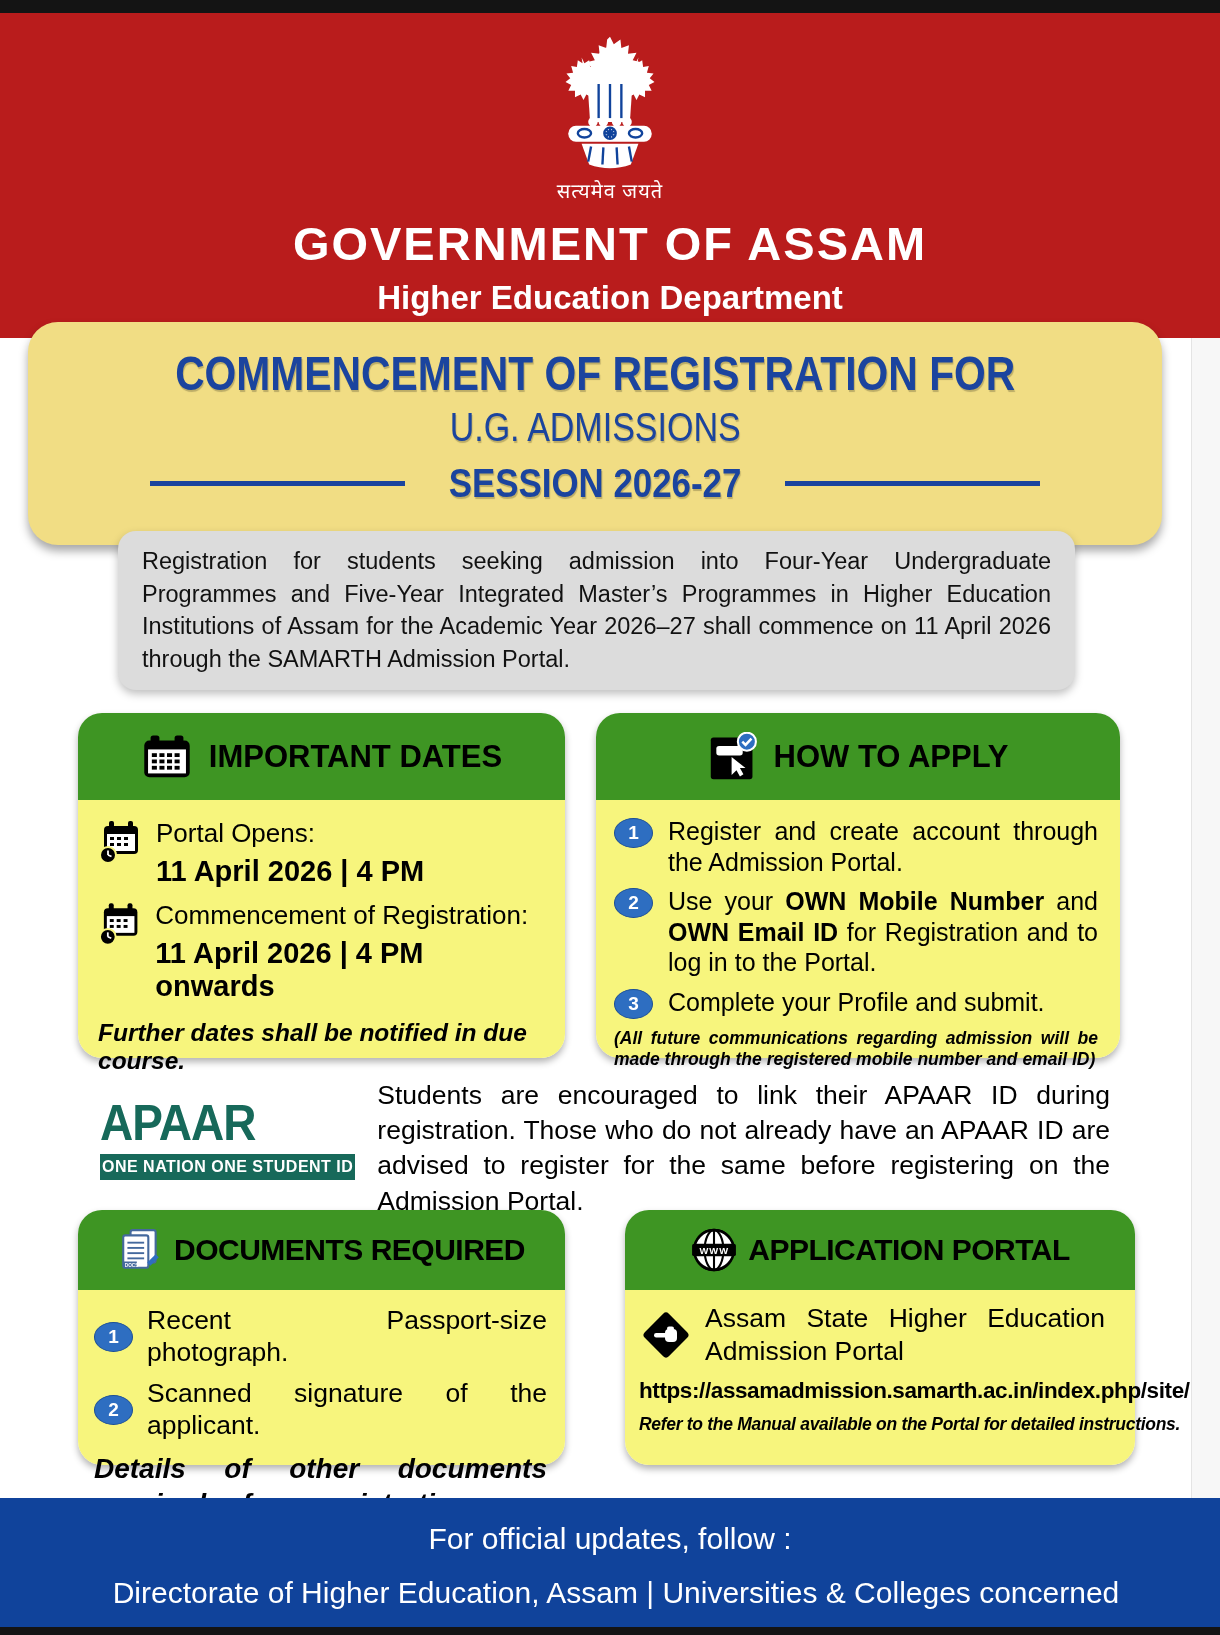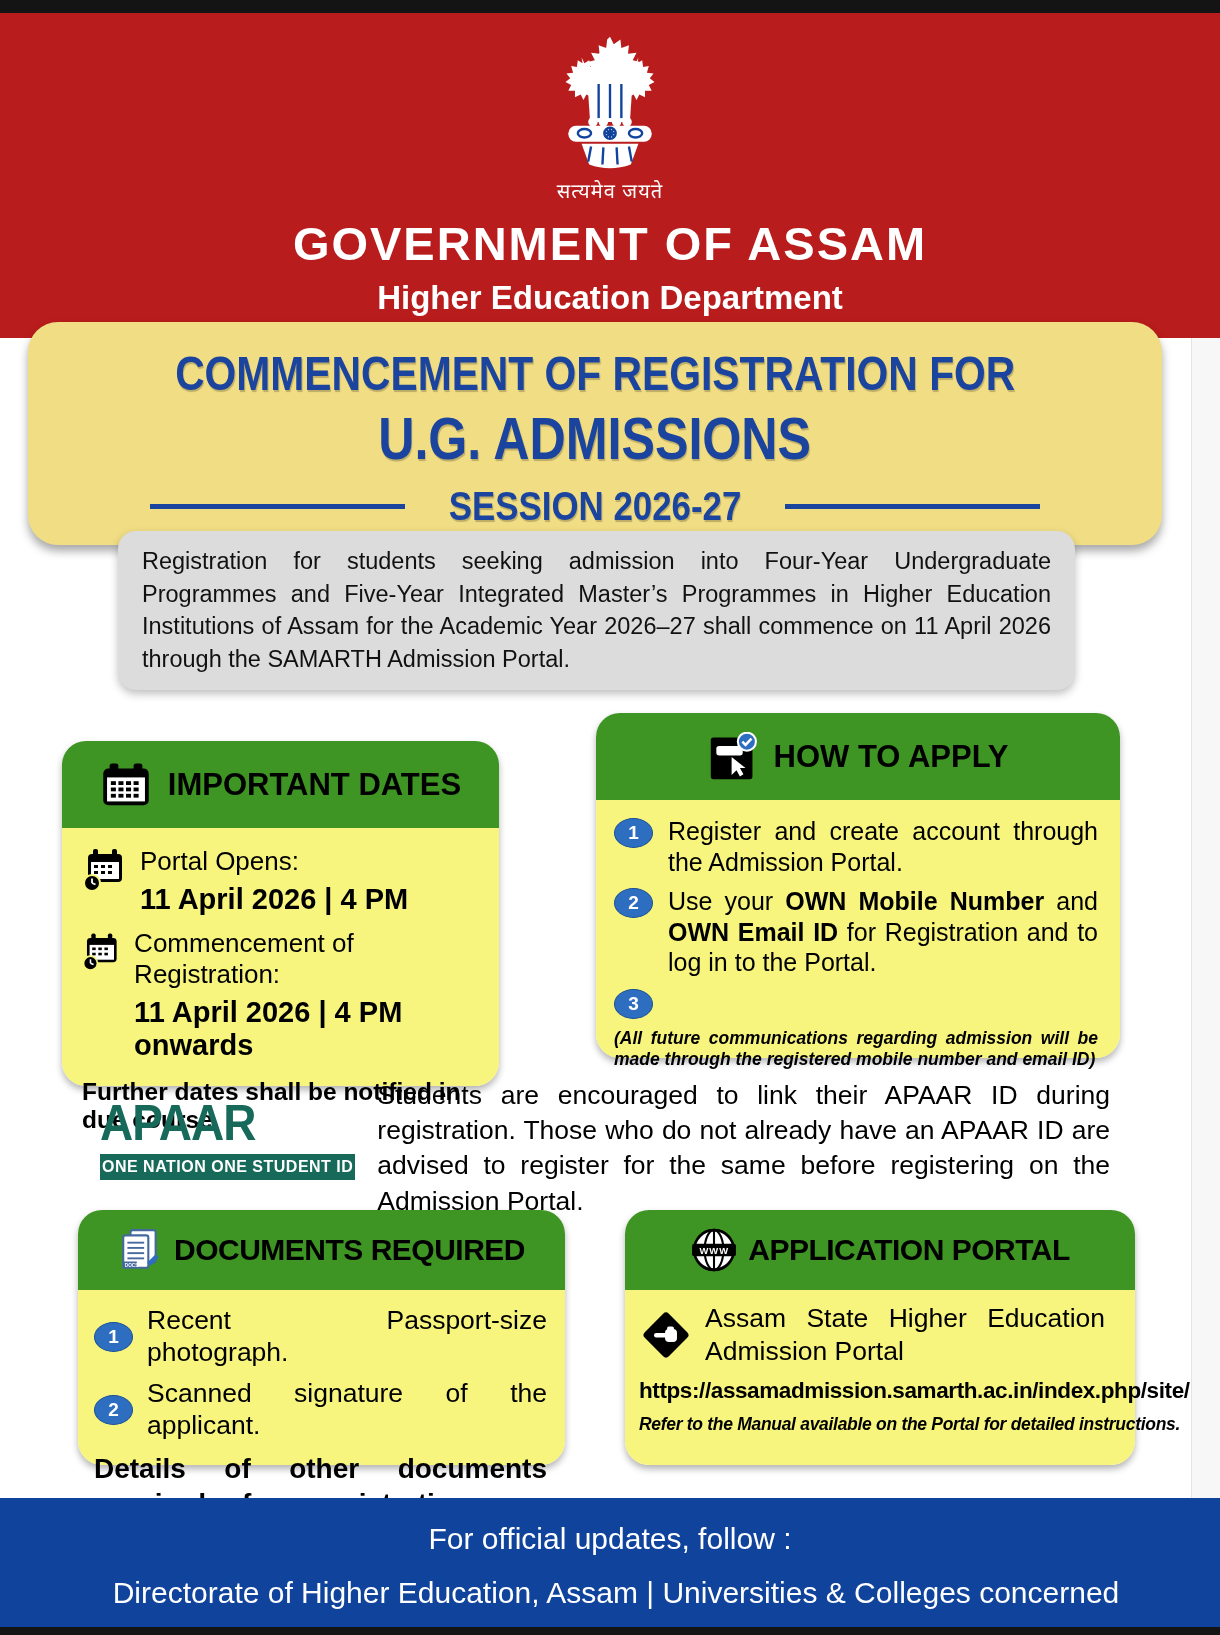--- a/index.html
+++ b/index.html
@@ -15,47 +15,47 @@
   .emblem { margin-top:18px; }
   .motto { font-size:20px; margin-top:0px; letter-spacing:1px; }
   .govt { font-size:47px; font-weight:800; letter-spacing:2px; margin-top:12px; }
   .dept { font-size:33px; font-weight:800; margin-top:8px; }
 
   
   .banner { position:absolute; left:28px; top:322px; width:1134px; height:223px; background:#f1dd84;
             border-radius:30px; box-shadow:0 6px 10px rgba(0,0,0,.35); text-align:center; color:#1b449e; }
   .cond { display:inline-block; transform:scaleX(.85); transform-origin:center; white-space:nowrap; }
   .b1 { font-size:48px; font-weight:800; margin-top:24px; text-shadow:1px 2px 1px rgba(0,0,0,.22); }
-  .b2 { font-size:59px; font-weight:700; margin-top:4px; text-shadow:1px 2px 1px rgba(0,0,0,.22); }
+  .b2 { font-size:40px; font-weight:400; margin-top:4px; text-shadow:1px 2px 1px rgba(0,0,0,.22); }
   .b3row { display:flex; align-items:center; justify-content:center; gap:18px; margin-top:10px; }
   .hline { width:255px; height:5px; background:#1b449e; }
   .b3 { font-size:41px; font-weight:800; text-shadow:1px 2px 1px rgba(0,0,0,.22); }
 
   
   .intro { position:absolute; left:118px; top:531px; width:957px; min-height:131px; background:#dcdcdc;
            border-radius:18px; box-shadow:0 4px 8px rgba(0,0,0,.25); padding:14px 24px;
            font-size:23.5px; line-height:1.39; color:#111; text-align:justify; }
 
   
   .card { position:absolute; border-radius:24px; box-shadow:0 4px 7px rgba(0,0,0,.3); }
   .card-hd { background:#3e9523; border-radius:24px 24px 0 0; display:flex; align-items:center; justify-content:center; gap:16px; }
   .card-hd .ttl { font-weight:800; color:#000; }
   .card-bd { background:#f7f57d; border-radius:0 0 24px 24px; }
 
-  .cardA { left:62px; top:713px; width:437px;margin-top:28px; }
+  .cardA { left:78px; top:713px; width:487px; }
   .cardB { left:596px; top:713px; width:524px; }
   .cardA .card-hd, .cardB .card-hd { height:87px; }
   .cardA .card-hd .ttl, .cardB .card-hd .ttl { font-size:31px; }
   .cardA .card-bd { height:258px; padding:18px 20px 0 18px; }
   .cardB .card-bd { height:258px; padding:16px 22px 0 18px; }
 
   .ditem { display:flex; gap:14px; margin-bottom:12px; }
   .dtxt .dlabel { font-size:26px; color:#000; }
   .dtxt .dvalue { font-size:29px; font-weight:800; color:#000; margin-top:6px; }
-  .note-bold-ital { font-weight:700; font-size:24.5px; color:#000; }
+  .note-bold-ital { font-style:italic; font-weight:700; font-size:24.5px; color:#000; }
   .cardA .note-bold-ital { margin-top:16px; margin-left:2px; }
 
   .step { display:flex; gap:15px; margin-bottom:9px; }
   .badge { flex:0 0 39px; height:30px; border-radius:50%; background:#2e6ec1; color:#fff; font-weight:800;
            font-size:19px; display:flex; align-items:center; justify-content:center; margin-top:2px;
            border:1px solid #1c4f96; }
   .steptext { font-size:25px; line-height:1.22; color:#000; text-align:justify; }
   .applynote { font-size:17.5px; font-style:italic; font-weight:600; color:#000; text-align:justify; line-height:1.25; margin-top:6px; }
 
   
@@ -242,20 +242,21 @@
       <div class="step">
         <span class="badge">1</span>
         <span class="steptext">Register and create account through the Admission Portal.</span>
       </div>
       <div class="step">
         <span class="badge">2</span>
         <span class="steptext"><span>Use your </span><b>OWN Mobile Number</b><span> and </span><b>OWN Email ID</b><span> for Registration and to log in to the Portal.</span></span>
       </div>
       <div class="step">
         <span class="badge">3</span>
+        <span class="steptext">Complete your Profile and submit.</span>
       </div>
       <div class="applynote">(All future communications regarding admission will be made through the registered mobile number and email ID)</div>
     </div>
   </div>
 
   <div class="apaar">
     <div class="apaar-logo">
       <div class="apaar-word">APAAR</div>
       <div class="apaar-bar">ONE NATION ONE STUDENT ID</div>
     </div>

